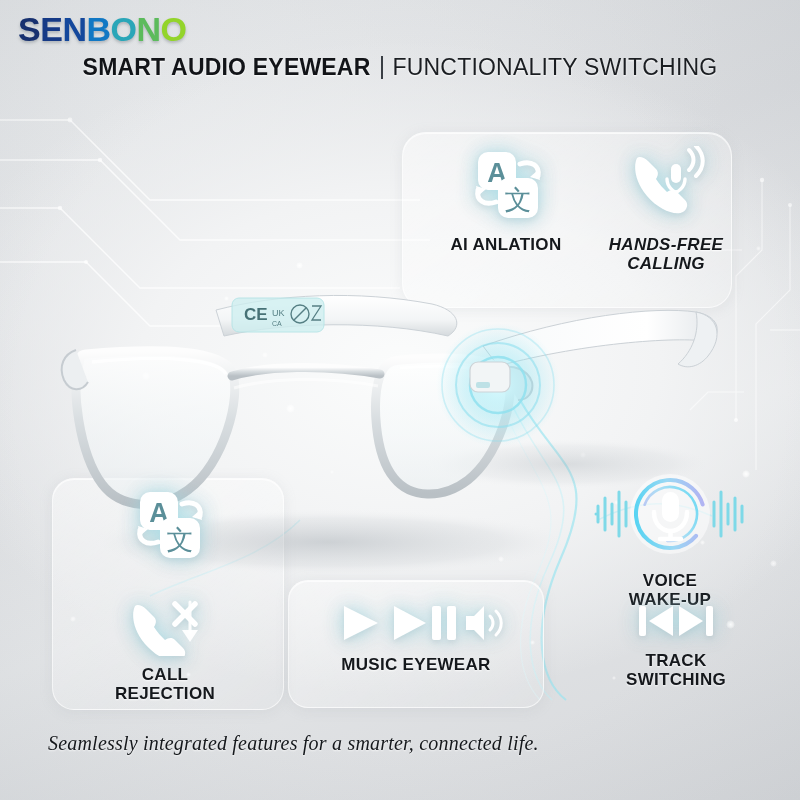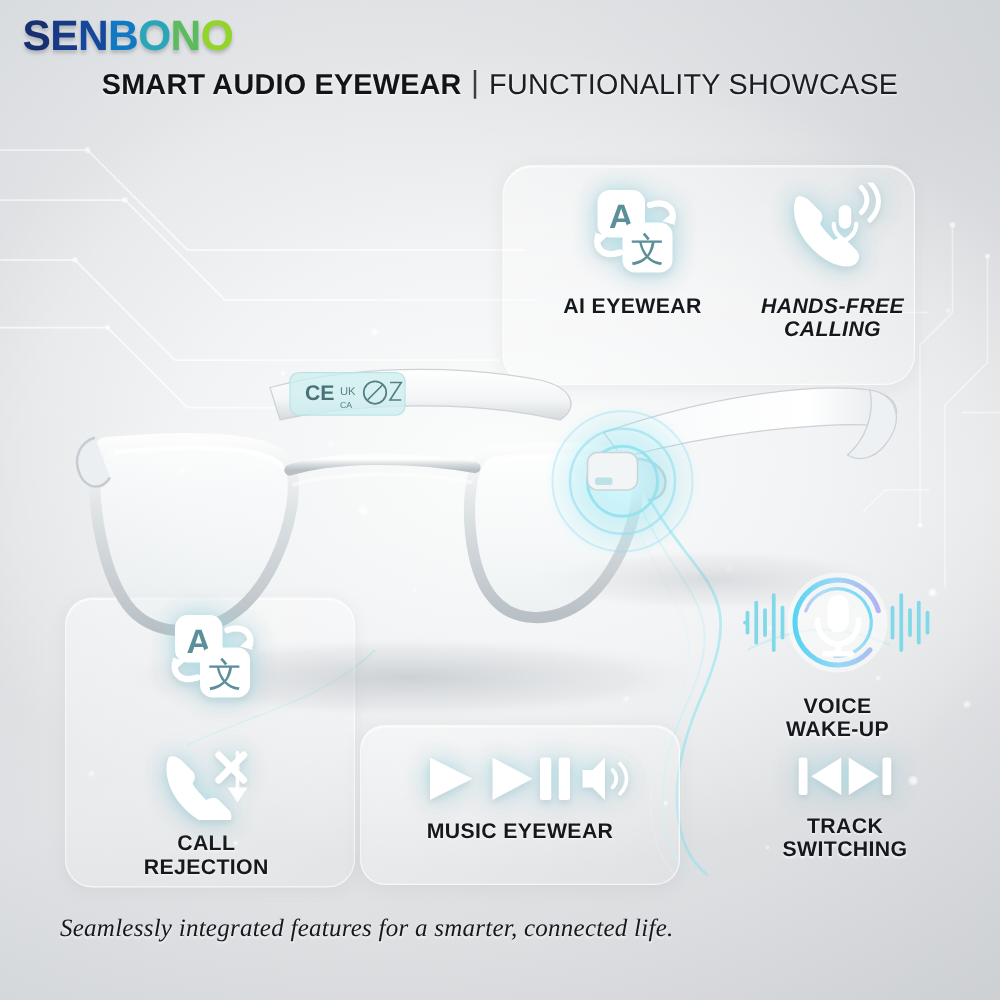--- a/index.html
+++ b/index.html
@@ -243,38 +243,38 @@
 
   <rect x="442" y="112" width="40" height="30" rx="8" fill="#f2f5f6" stroke="#ccd3d7" stroke-width="1.2"></rect>
   <rect x="448" y="132" width="14" height="6" rx="2" fill="#b8dfe4" opacity=".9"></rect>
 </svg>
 
 <div class="header">
   <div class="logo">
     <span style="color:#17306f">S</span><span style="color:#163a86">E</span><span style="color:#14489c">N</span><span style="color:#1178c4">B</span><span style="color:#2aa6b8">O</span><span style="color:#5cbb5c">N</span><span style="color:#93d42a">O</span>
   </div>
   <div class="subtitle">
-    <span class="st-a">SMART AUDIO EYEWEAR</span><span class="st-div"></span><span class="st-b">FUNCTIONALITY SHOWCASE</span>
+    <span class="st-a">SMART AUDIO EYEWEAR</span><span class="st-div"></span><span class="st-b">FUNCTIONALITY SWITCHING</span>
   </div>
 </div>
 
 <div class="feature" style="left:432px;top:146px;width:148px;">
   <svg class="feat-icon glow" width="84" height="80" viewBox="0 0 84 80">
     <rect x="14" y="6" width="38" height="38" rx="10" fill="#ffffff"></rect>
     <text x="33" y="36" text-anchor="middle" font-family="Liberation Sans, sans-serif" font-size="27" font-weight="bold" fill="#5b8f99">A</text>
     <rect x="34" y="32" width="40" height="40" rx="10" fill="#ffffff"></rect>
     <text x="54" y="63" text-anchor="middle" font-family="DejaVu Sans, sans-serif" font-size="27" fill="#5b8f99">文</text>
     <g fill="none" stroke="#ffffff" stroke-width="5" stroke-linecap="round">
       <path d="M56,18 C68,14 76,20 74,30"></path>
       <path d="M32,56 C20,60 12,54 14,44"></path>
     </g>
     <path d="M74,24 l2,10 l-10,-3 Z" fill="#ffffff"></path>
     <path d="M14,50 l-2,-10 l10,3 Z" fill="#ffffff"></path>
   </svg>
-  <div class="feat-label">AI EYEWEAR</div>
+  <div class="feat-label">AI ANLATION</div>
 </div>
 
 <div class="feature" style="left:592px;top:146px;width:148px;font-style:italic;">
   <svg class="feat-icon glow" width="86" height="80" viewBox="0 0 86 80">
     <path d="M14,12 C10,20 12,36 24,50 C36,64 52,70 60,66 C64,64 66,58 62,54 L54,46
              C51,43 47,44 44,46 C40,42 36,38 33,33 C35,30 36,26 33,23 L25,15 C21,11 16,10 14,12 Z" fill="#ffffff"></path>
     <rect x="48" y="18" width="10" height="19" rx="5" fill="#ffffff"></rect>
     <path d="M44,33 C44,42 52,46 53,46 C54,46 62,42 62,33" fill="none" stroke="#ffffff" stroke-width="3.4" stroke-linecap="round"></path>
     <path d="M53,46 L53,54 M47,54 L59,54" stroke="#ffffff" stroke-width="3.2" stroke-linecap="round"></path>
     <g fill="none" stroke="#ffffff" stroke-width="4" stroke-linecap="round">
@@ -331,21 +331,21 @@
       <path d="M140,16 L148,16 L158,6 L158,40 L148,30 L140,30 Z" fill="#ffffff"></path>
       <g fill="none" stroke="#ffffff" stroke-width="3" stroke-linecap="round">
         <path d="M164,16 C168,20 168,26 164,30"></path>
         <path d="M170,11 C177,18 177,28 170,35"></path>
       </g>
     </g>
   </svg>
   <div class="feat-label">MUSIC EYEWEAR</div>
 </div>
 
-<div class="feature" style="left:586px;top:450px;width:168px;">
+<div class="feature" style="left:586px;top:466px;width:168px;">
   <svg class="feat-icon" width="168" height="96" viewBox="0 0 168 96">
     <defs>
       <linearGradient id="ringG" x1="0" y1="1" x2="1" y2="0">
         <stop offset="0%" stop-color="#3fd2f2"></stop>
         <stop offset="50%" stop-color="#9ad8f4"></stop>
         <stop offset="100%" stop-color="#bba4f2"></stop>
       </linearGradient>
     </defs>
 
     <g stroke="#7fd9e8" stroke-linecap="round">

